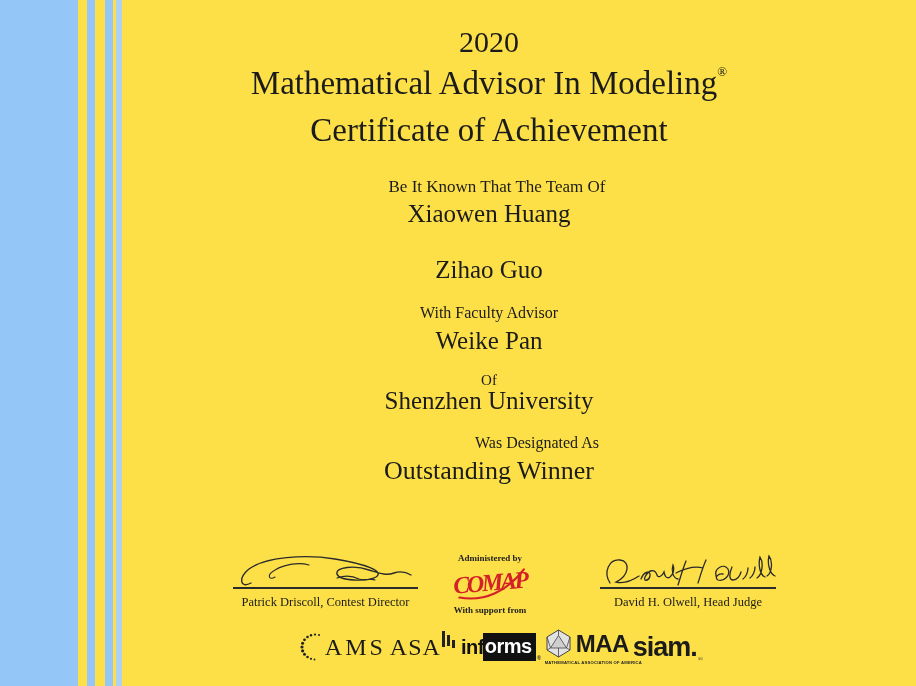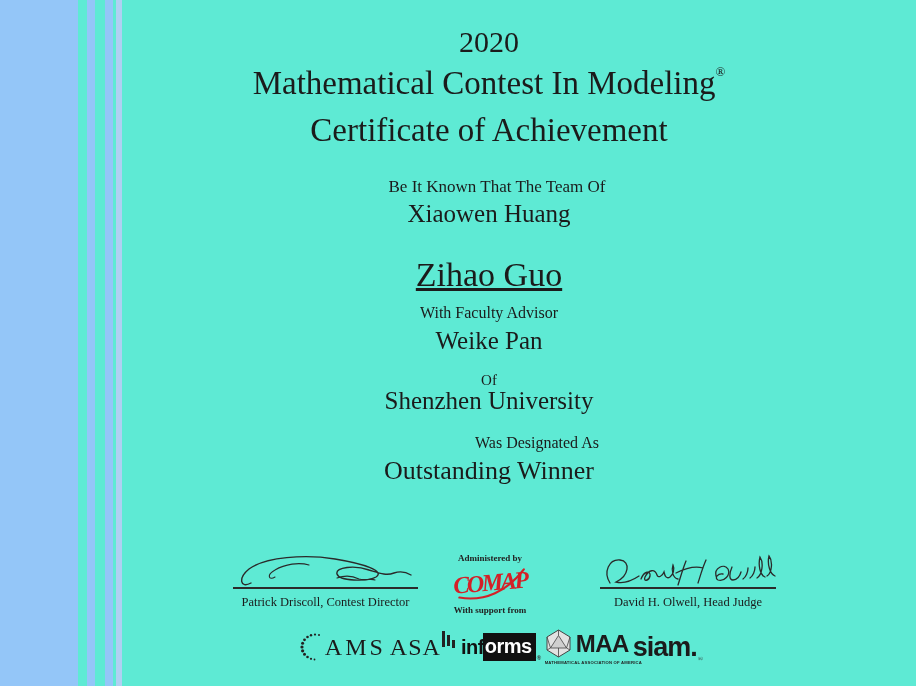--- a/index.html
+++ b/index.html
@@ -1,35 +1,35 @@
 <!DOCTYPE html>
 <html><head>
 <meta charset="utf-8">
 <style>
   html,body{margin:0;padding:0;background:#fff;}
-  .page{position:relative;width:916px;height:686px;background:#5eead4;overflow:hidden;
+  .page{position:relative;width:916px;height:686px;background:#fde047;overflow:hidden;
         font-family:"Liberation Serif", serif;color:#1b1b1b;}
   
   .band{position:absolute;top:0;height:100%;background:#94c6f8;}
   .band-main{left:0;width:78px;}
   .stripe-1{left:87px;width:8px;}
   .stripe-2{left:105px;width:8px;}
   .stripe-3{left:116px;width:6px;background:#b0d0f2;}
   
   .cert{position:absolute;left:122px;top:0;width:734px;height:100%;}
   .line{position:absolute;left:0;width:100%;text-align:center;line-height:1.12;white-space:nowrap;}
   .year{top:25px;font-size:30px;}
   .title{top:65px;font-size:33px;}
   .title sup{font-size:13px;vertical-align:18px;}
   .subtitle{top:112px;font-size:33px;}
   .small-label{font-size:17px;margin-left:8px;}
   .team-intro{top:177px;}
   .member-0{top:200px;font-size:25px;}
   .member-1{top:228px;font-size:25px;}
-  .member-2{top:256px;font-size:34px;text-decoration:underline;}
+  .member-2{top:256px;font-size:25px;}
   .advisor-intro{top:304px;font-size:16px;}
   .advisor{top:327px;font-size:25px;}
   .of-label{top:372px;font-size:15px;}
   .institution{top:387px;font-size:25px;}
   .designation-intro{top:434px;font-size:16px;margin-left:48px;}
   .designation{top:456px;font-size:26px;}
   
   .sig-group{position:absolute;top:552px;text-align:center;}
   .sig-left{left:111px;width:185px;}
   .sig-right{left:478px;width:176px;}
@@ -64,21 +64,21 @@
 <div class="page">
 
   <div class="band band-main"></div>
   <div class="band stripe-1"></div>
   <div class="band stripe-2"></div>
   <div class="band stripe-3"></div>
 
   <div class="cert">
 
     <div class="line year">2020</div>
-    <div class="line title"><span>Mathematical Contest In Modeling</span><sup>®</sup></div>
+    <div class="line title"><span>Mathematical Advisor In Modeling</span><sup>®</sup></div>
     <div class="line subtitle">Certificate of Achievement</div>
 
     <div class="line small-label team-intro">Be It Known That The Team Of</div>
     <div class="line member-0">Xiaowen Huang</div>
     <div class="line member-2">Zihao Guo</div>
 
     <div class="line advisor-intro">With Faculty Advisor</div>
     <div class="line advisor">Weike Pan</div>
 
     <div class="line of-label">Of</div>

